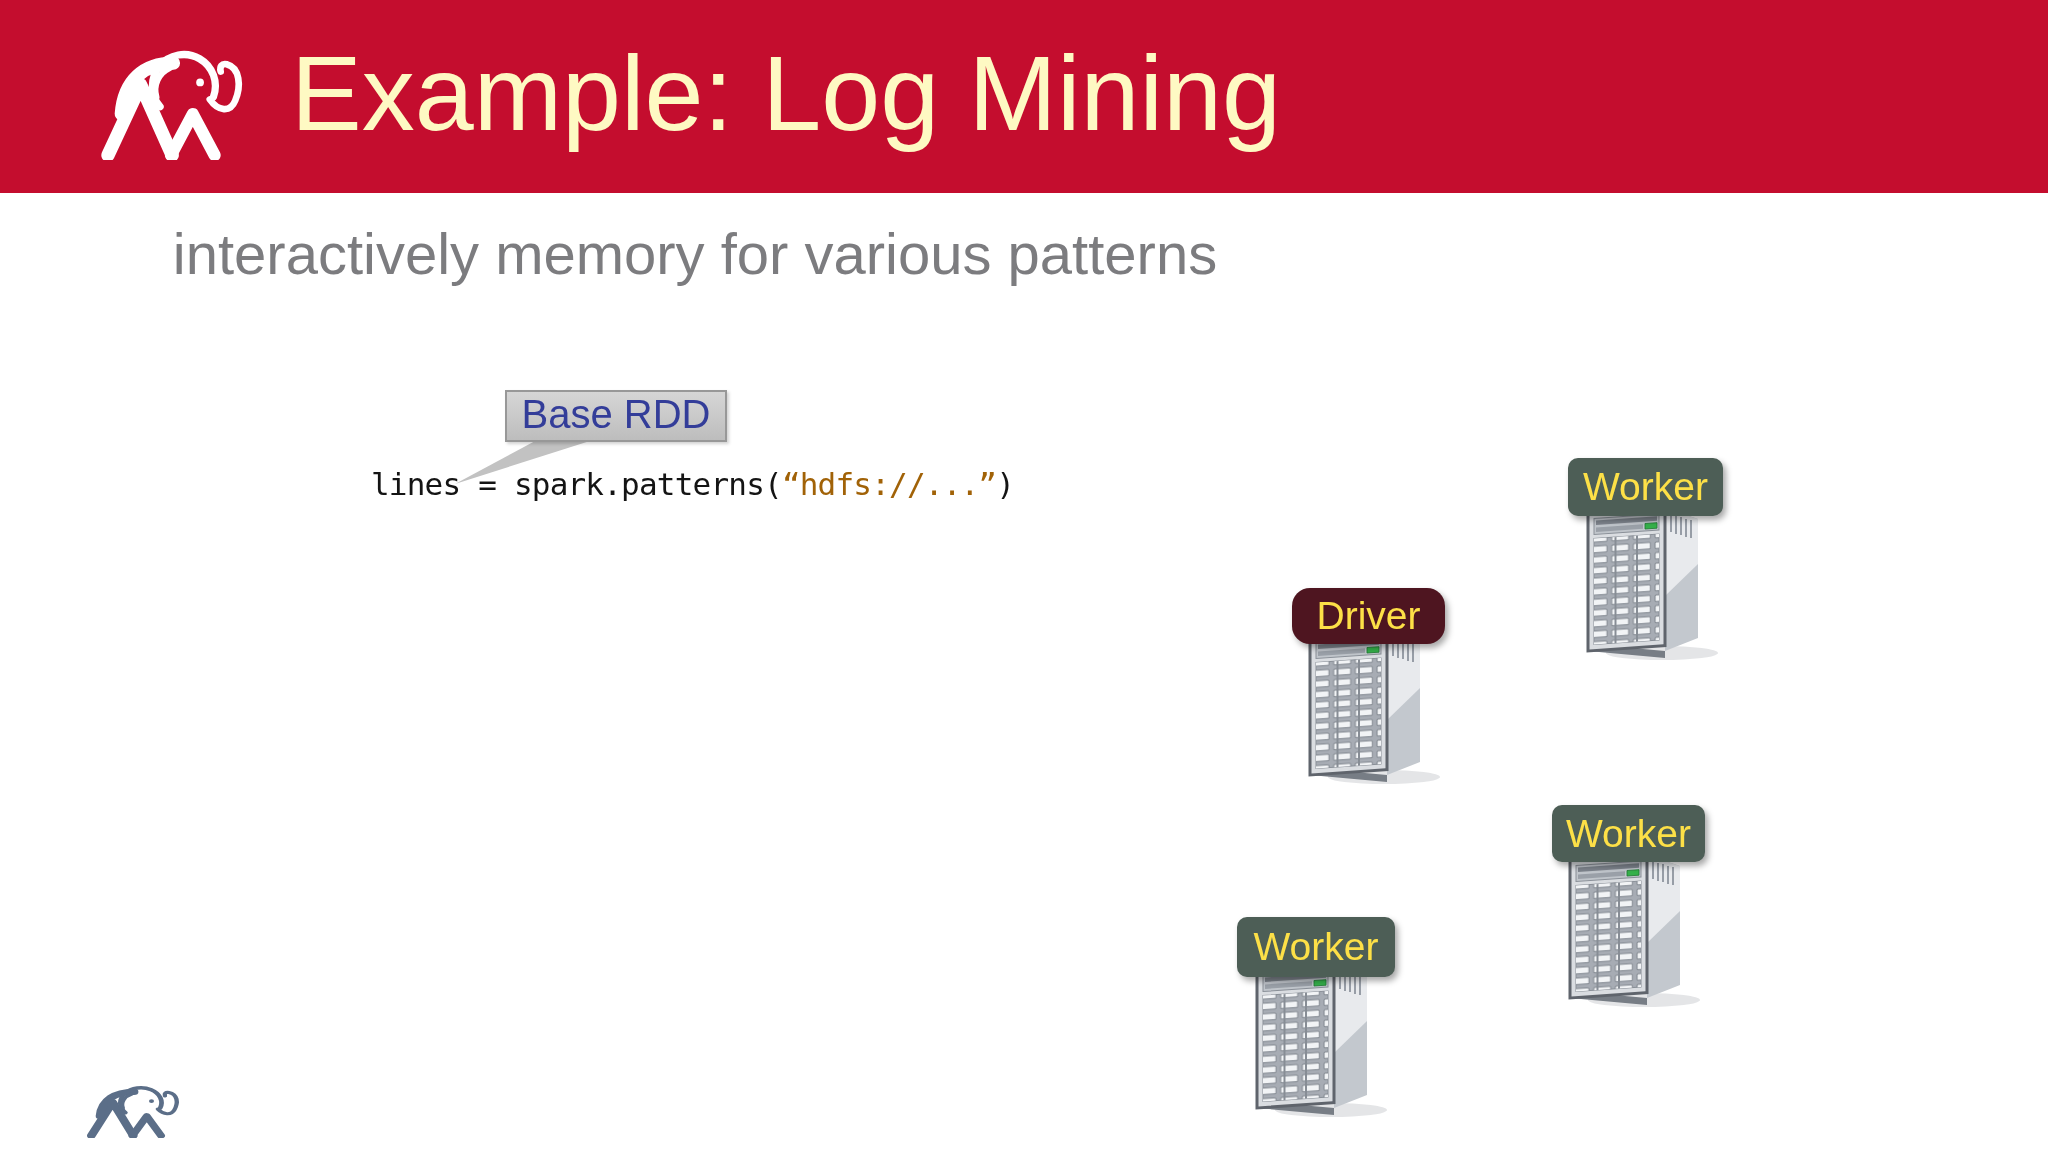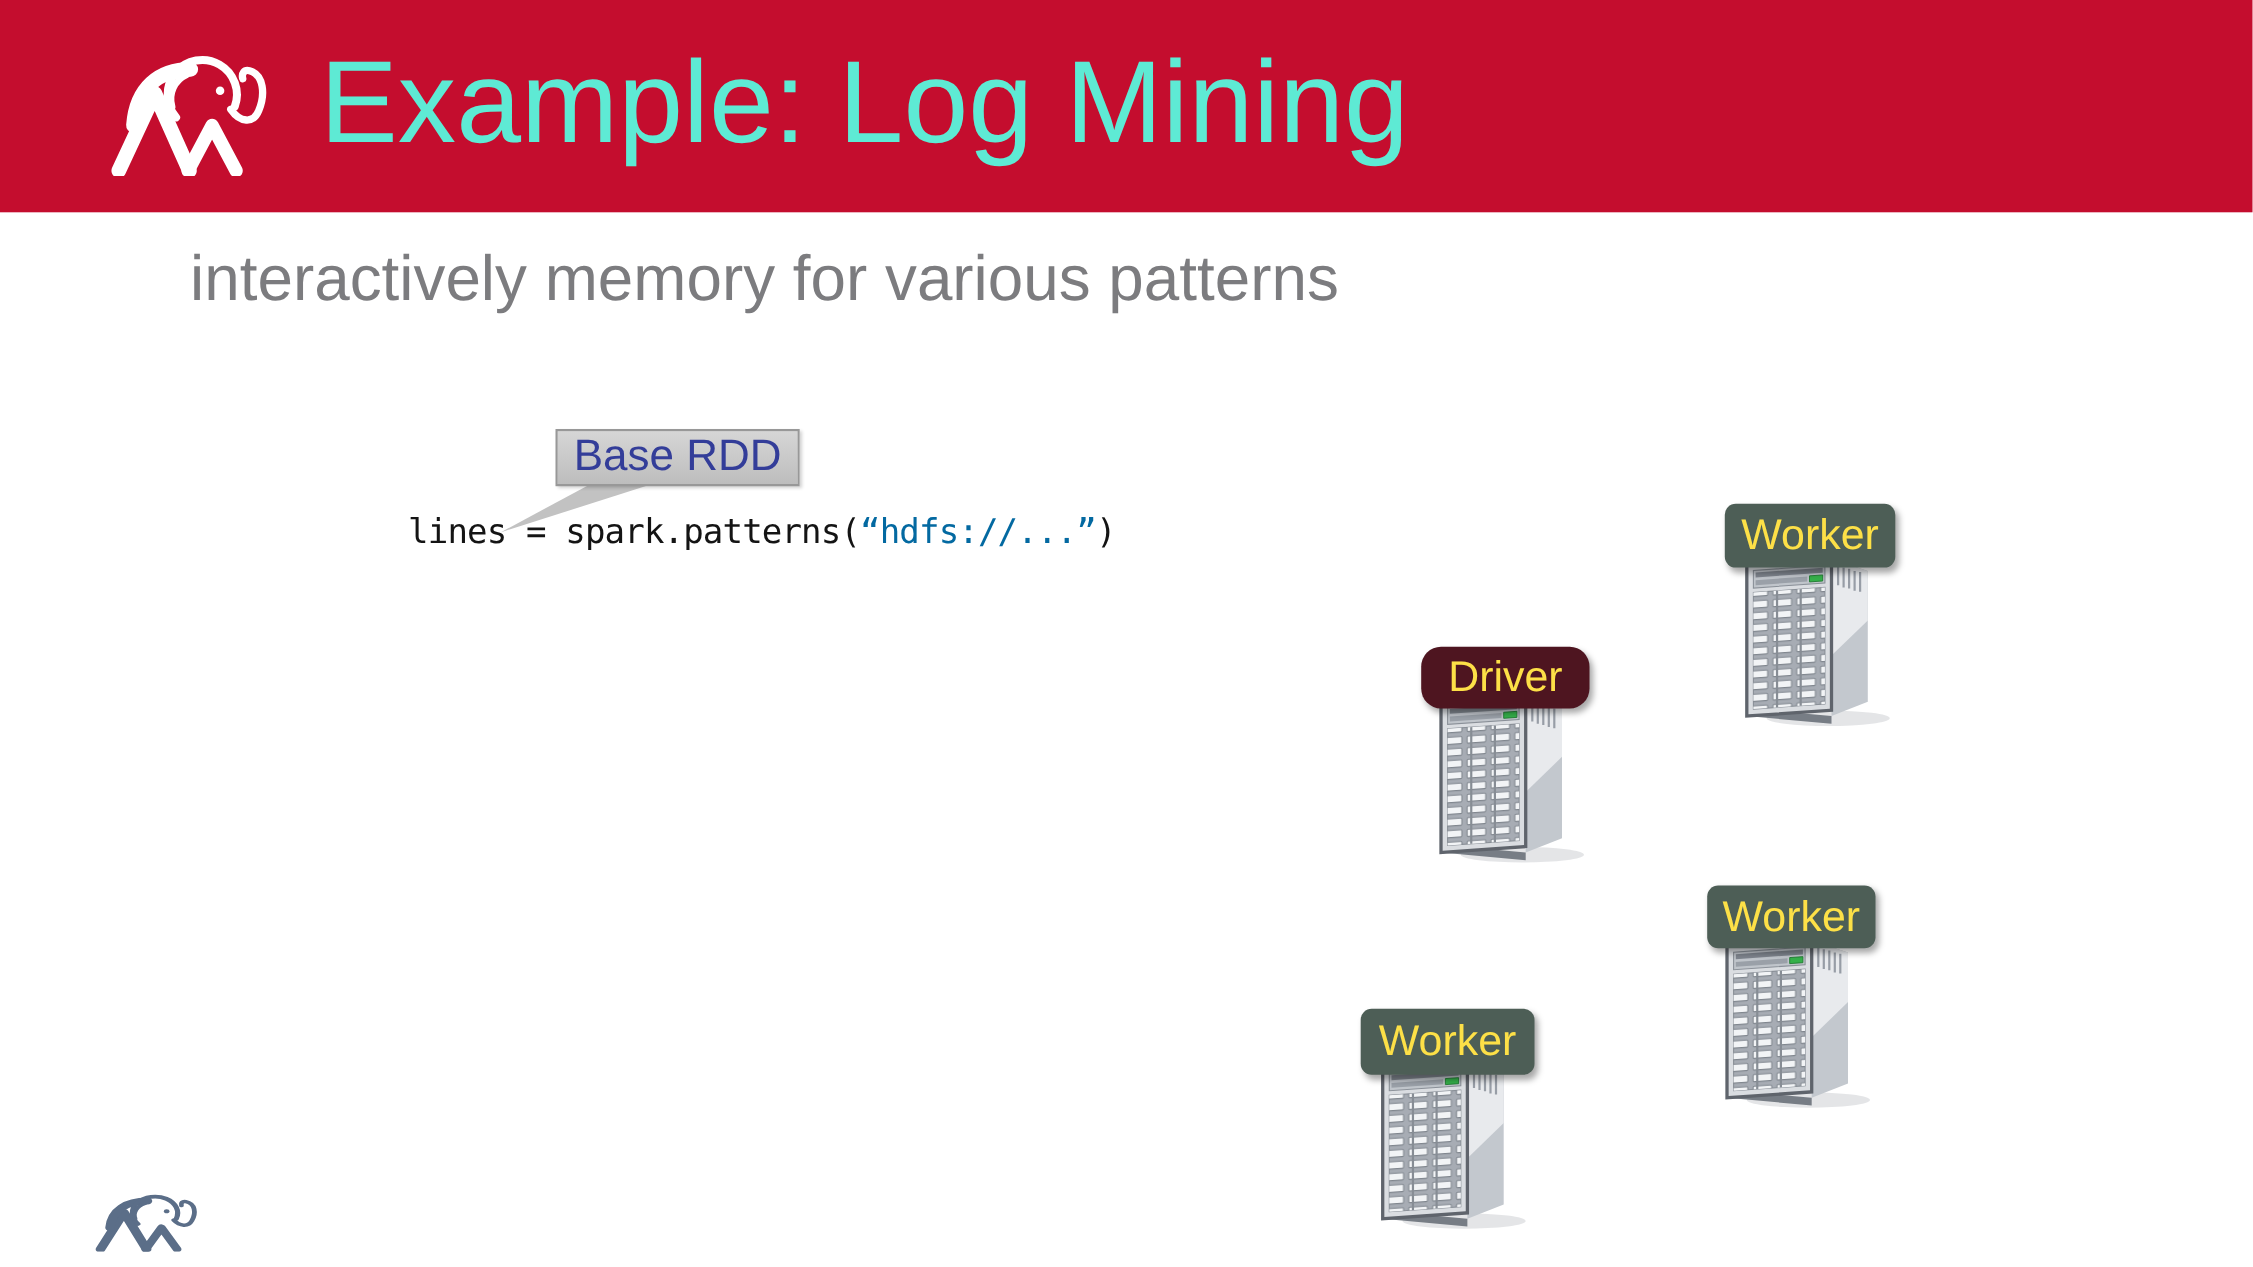--- a/index.html
+++ b/index.html
@@ -7,21 +7,21 @@
     position:relative;width:2048px;height:1152px;background:#ffffff;
     overflow:hidden;font-family:"Liberation Sans",sans-serif;
   }
   
   .header{
     position:absolute;left:0;top:0;width:2048px;height:193px;
     background:#C40D2E;display:flex;align-items:center;
   }
   .header .logo{margin-left:95px;width:152px;height:126px;color:#ffffff;flex:0 0 auto;}
   .header h1{
-    margin:0 0 0 44px;color:#5eead4;font-size:106px;font-weight:400;
+    margin:0 0 0 44px;color:#fef9c3;font-size:106px;font-weight:400;
     letter-spacing:0px;line-height:1;padding-bottom:8px;
   }
   
   .subtitle{
     position:absolute;left:25px;top:217px;width:1340px;text-align:center;
     color:#7C7C7F;font-size:58px;line-height:73px;font-weight:400;
   }
   
   .callout-tail{position:absolute;left:445px;top:438px;width:160px;height:50px;}
   .callout{
@@ -31,21 +31,21 @@
     box-shadow:2px 2px 3px rgba(0,0,0,0.18);
     display:flex;align-items:flex-start;justify-content:center;
     color:#333D99;font-size:40px;font-weight:400;
   }
   
   .code{
     position:absolute;left:371px;top:466px;
     font-family:"DejaVu Sans Mono",monospace;font-size:31px;letter-spacing:-0.8px;
     color:#141414;white-space:pre;
   }
-  .code .str{color:#0369a1;}
+  .code .str{color:#a16207;}
   
   .node{position:absolute;width:240px;height:230px;}
   .node .server{position:absolute;width:150px;height:162px;}
   .badge{
     position:absolute;z-index:2;border-radius:10px;
     display:flex;align-items:center;justify-content:center;
     color:#fde047;font-size:39px;font-weight:400;
     box-shadow:3px 4px 6px rgba(0,0,0,0.35);
   }
   .badge.worker{background:#4D5E56;}

